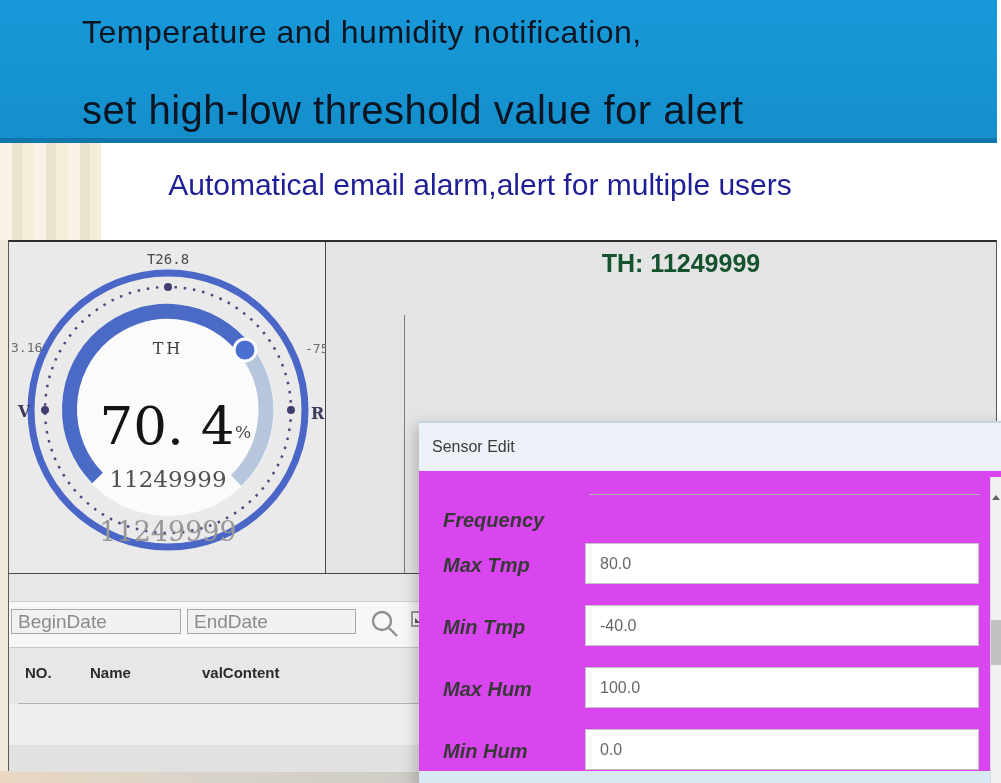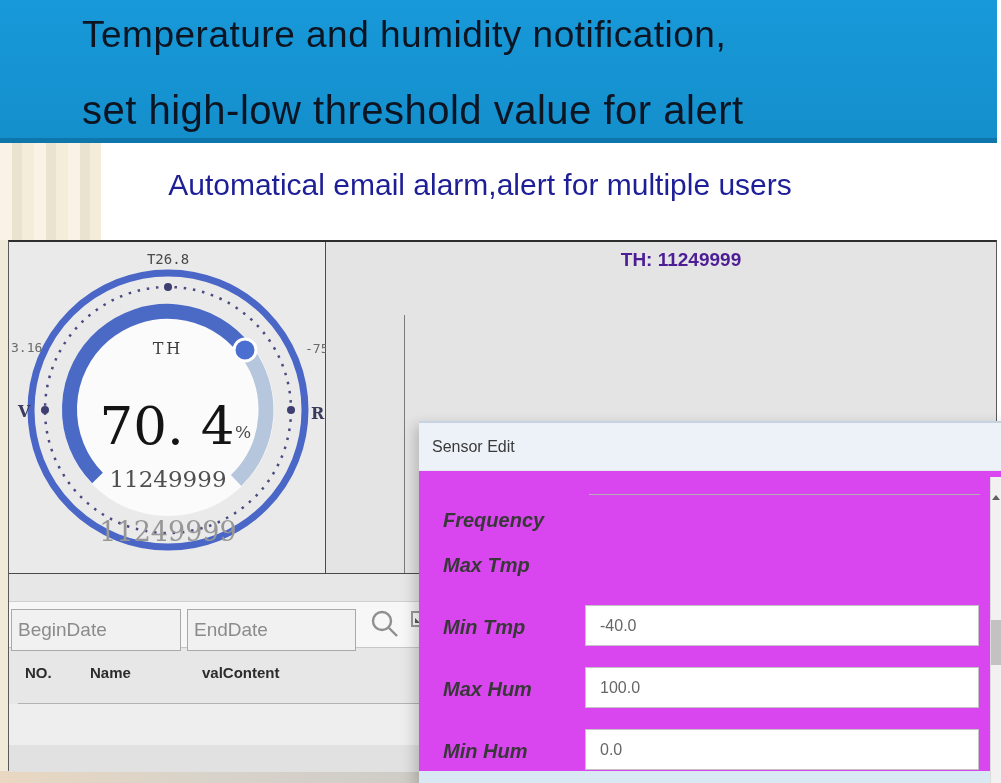--- a/index.html
+++ b/index.html
@@ -3,21 +3,21 @@
 <meta charset="utf-8">
 <style>
   html,body{margin:0;padding:0;}
   #screen{position:relative;width:1001px;height:783px;background:#ffffff;overflow:hidden;
           font-family:"Liberation Sans",sans-serif;}
 
   
   .banner{position:absolute;left:0;top:0;width:997px;height:138px;
           background:linear-gradient(180deg,#1899d9 0%,#148fcc 100%);
           border-bottom:5px solid #0f76ab;}
-  .banner-line1{position:absolute;left:82px;top:14px;font-size:37px;color:#0d1523;letter-spacing:.5px;}
+  .banner-line1{position:absolute;left:82px;top:14px;font-size:32px;color:#0d1523;letter-spacing:.5px;}
   .banner-line2{position:absolute;left:82px;top:88px;font-size:40px;color:#0d1523;letter-spacing:.5px;}
 
   
   .curtain{position:absolute;left:0;top:143px;width:101px;height:97px;
            background:repeating-linear-gradient(90deg,#f8f3e6 0 12px,#eae3cf 12px 22px,#f3edda 22px 34px);}
   .left-strip{position:absolute;left:0;top:240px;width:8px;height:531px;background:#f2ead9;}
   .bottom-strip{position:absolute;left:0;top:771px;width:419px;height:12px;
            background:linear-gradient(to right,#e9d7c1,#d8d3ca,#cfccc7);}
 
   .subtitle{position:absolute;left:0;top:168px;width:960px;text-align:center;
@@ -25,28 +25,28 @@
 
   
   .app{position:absolute;left:8px;top:240px;width:989px;height:531px;box-sizing:border-box;
        border-top:2px solid #2e2e2e;border-left:1px solid #5a5a5a;border-right:1px solid #5a5a5a;
        border-bottom:1px solid #777;}
   .gauge-panel{position:absolute;left:0;top:0;width:317px;height:332px;box-sizing:border-box;
        background:#eaeaea;border-right:1px solid #4a4a4a;border-bottom:1px solid #4a4a4a;}
   .chart-panel{position:absolute;left:317px;top:0;right:0;height:332px;box-sizing:border-box;
        background:#e4e4e4;border-bottom:1px solid #4a4a4a;}
   .chart-title{position:absolute;left:40px;right:0;top:7px;text-align:center;
-       font-size:19px;font-weight:bold;color:#4c1d95;}
+       font-size:25px;font-weight:bold;color:#14532d;}
   .y-axis{position:absolute;left:78px;top:73px;width:1px;height:258px;background:#7b7b7b;}
 
   
   .lower{position:absolute;left:0;top:332px;right:0;bottom:0;background:#e7e7e7;}
   .toolbar{position:absolute;left:0;right:0;top:27px;height:47px;background:#f7f7f7;
        border-top:1px solid #cfcfcf;border-bottom:1px solid #c7c7c7;box-sizing:border-box;}
-  .date-input{position:absolute;top:7px;height:42px;box-sizing:border-box;border:1px solid #a9a9a9;
+  .date-input{position:absolute;top:7px;height:25px;box-sizing:border-box;border:1px solid #a9a9a9;
        background:#f1f1f1;font-family:"Liberation Sans",sans-serif;font-size:19px;color:#555;
        padding:0 0 0 6px;}
   .date-input::placeholder{color:#8b8b8b;opacity:1;}
   .search-icon{position:absolute;left:360px;top:6px;width:32px;height:32px;cursor:pointer;}
   .mini-checkbox{position:absolute;left:402px;top:9px;width:14px;height:16px;box-sizing:border-box;
        border:2px solid #9a9a9a;background:#fdfdfd;}
   .mini-checkbox span{position:absolute;left:2px;bottom:2px;width:5px;height:5px;background:#5a5a5a;
        clip-path:polygon(0 0,100% 100%,0 100%);}
   .thead{position:absolute;top:90px;font-size:15px;font-weight:bold;color:#2c2c2c;}
   .thead-divider{position:absolute;left:9px;right:6px;top:129px;height:1px;background:#b3b3b3;}
@@ -147,20 +147,21 @@
 
   <div class="dialog">
     <div class="dialog-titlebar">
       <div class="dialog-title">Sensor Edit</div>
     </div>
 
     <div class="fld-label" style="top:88px;">Frequency</div>
     <div class="freq-line"></div>
 
     <div class="fld-label" style="top:133px;">Max Tmp</div>
+    <input class="fld-input" style="top: 122px;" type="text" value="80.0">
 
     <div class="fld-label" style="top:195px;">Min Tmp</div>
     <input class="fld-input" style="top: 184px;" type="text" value="-40.0">
 
     <div class="fld-label" style="top:257px;">Max Hum</div>
     <input class="fld-input" style="top: 246px;" type="text" value="100.0">
 
     <div class="fld-label" style="top:319px;">Min Hum</div>
     <input class="fld-input" style="top: 308px;" type="text" value="0.0">
 

